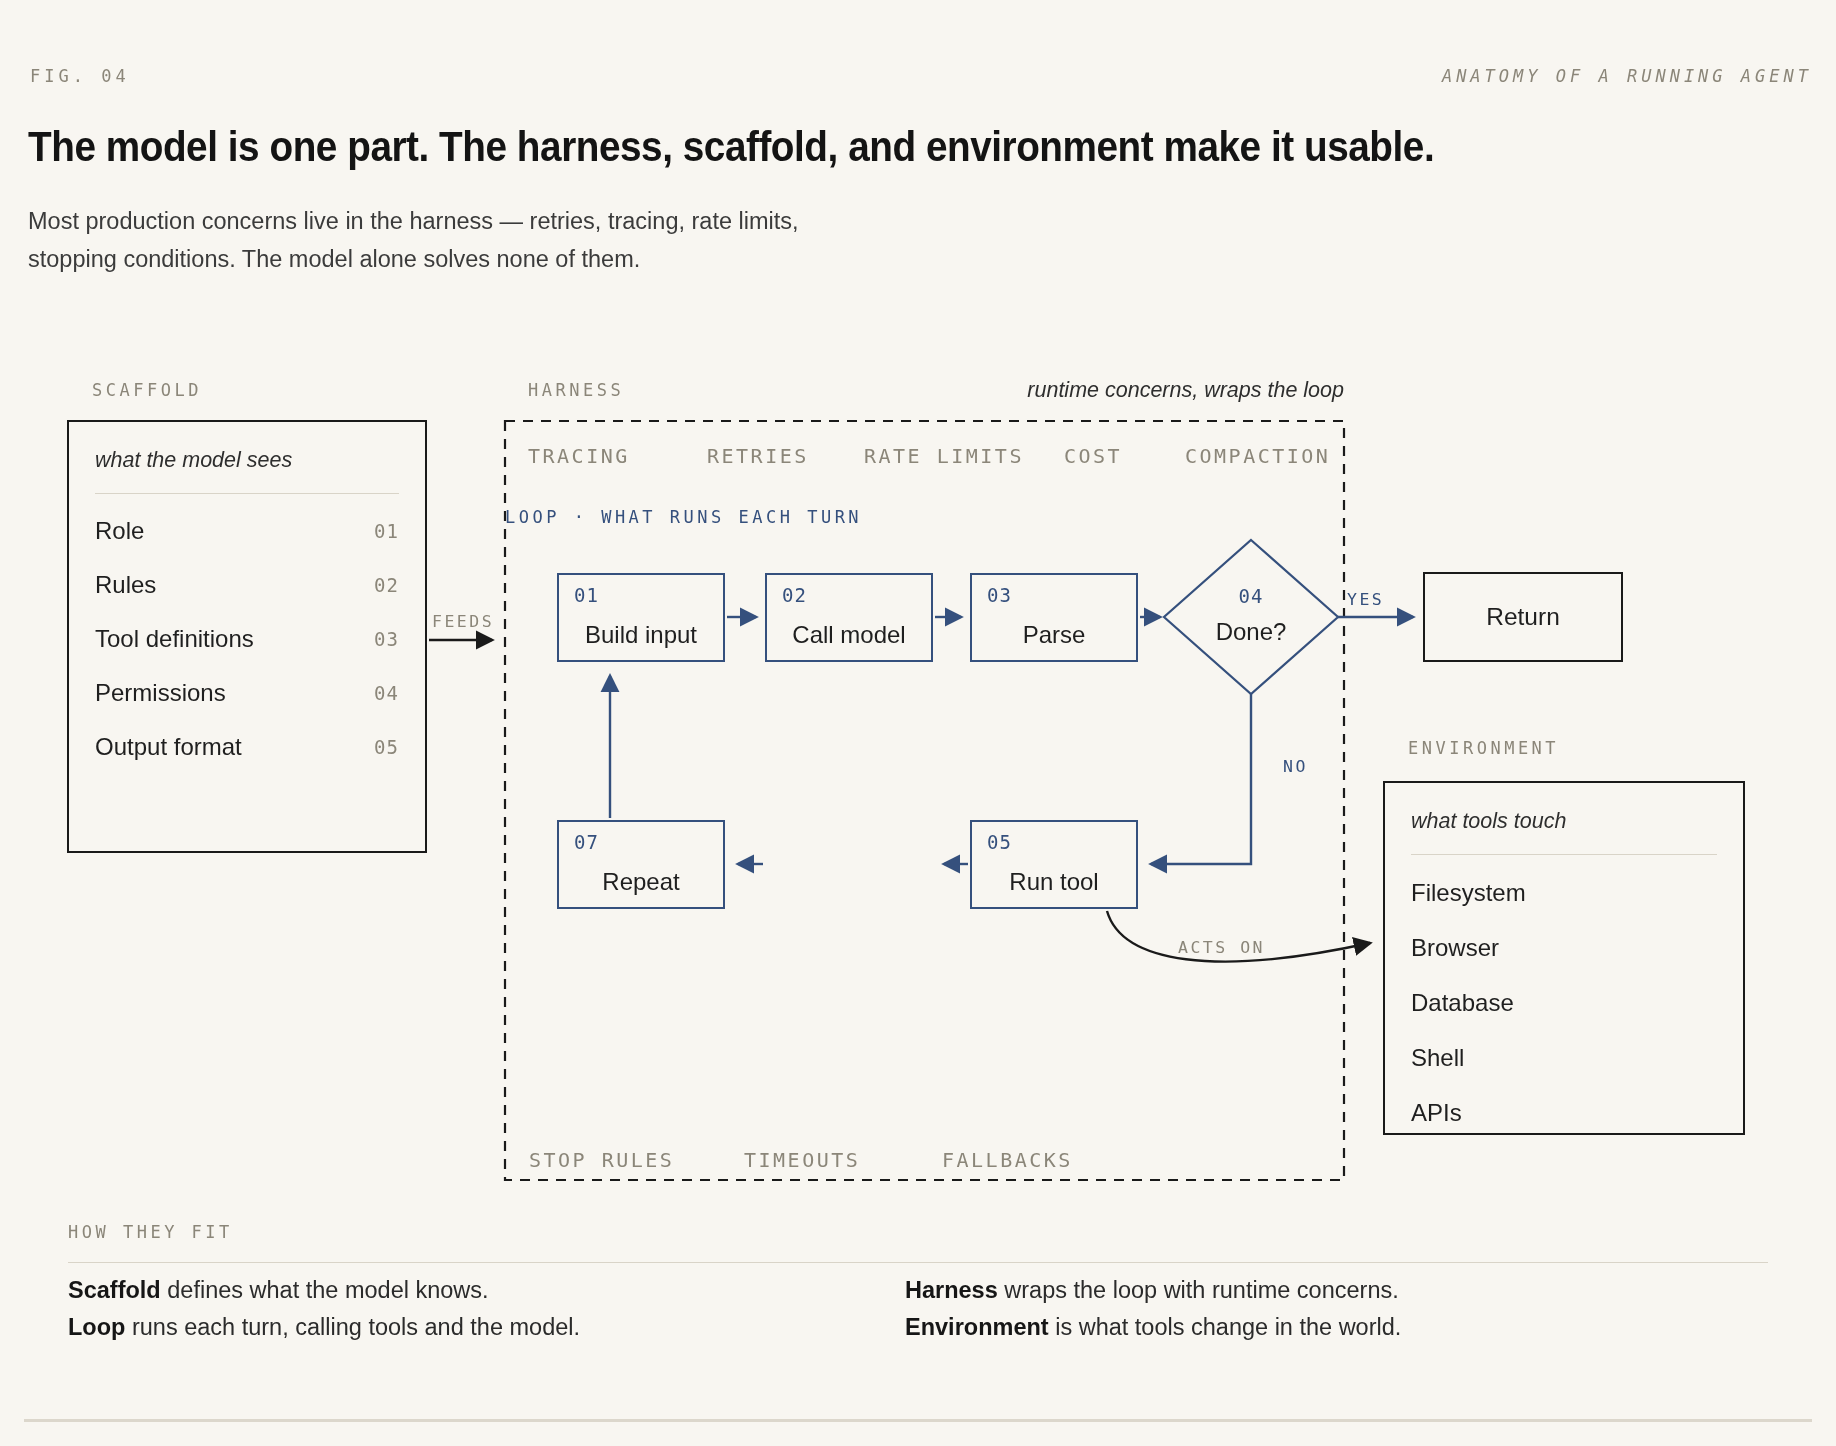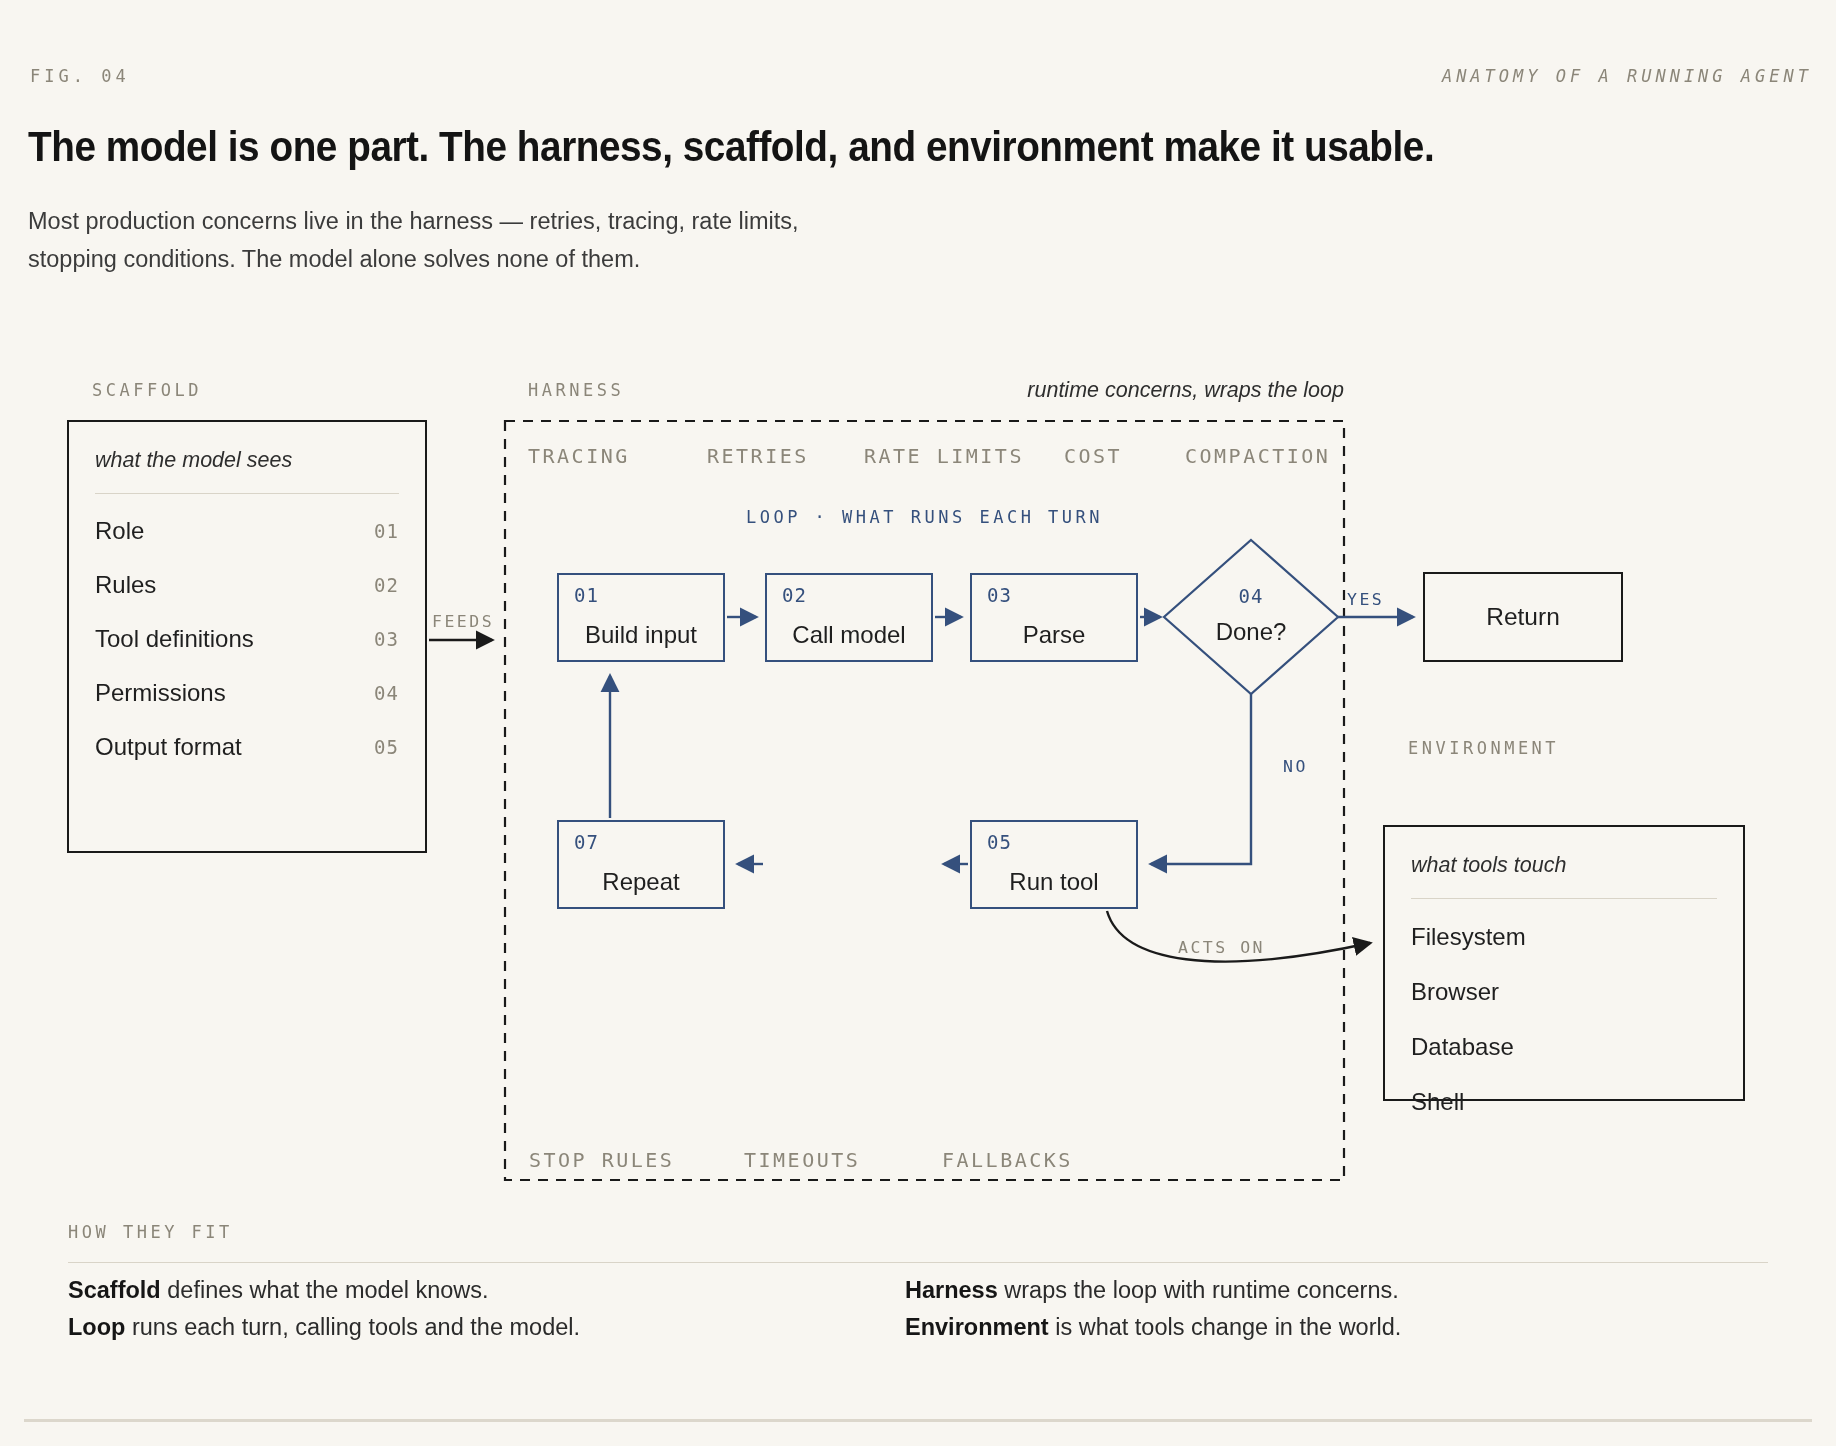--- a/index.html
+++ b/index.html
@@ -43,21 +43,21 @@
     position:absolute;width:168px;height:89px;
     border:2px solid var(--navy);background:var(--bg);z-index:3;
   }
   .node-num{position:absolute;left:15px;top:9px;font-size:19px;color:var(--navy);letter-spacing:1px;}
   .node-label{position:absolute;left:0;right:0;bottom:11px;text-align:center;font-size:24px;color:var(--text);}
   .return-box{
     position:absolute;left:1423px;top:572px;width:200px;height:90px;
     border:2px solid var(--ink);background:var(--bg);z-index:3;
     display:flex;align-items:center;justify-content:center;font-size:24.5px;color:var(--text);
   }
-  .loop-heading{color:var(--navy);font-size:17px;letter-spacing:3.5px;text-align:center;}
+  .loop-heading{color:var(--navy);font-size:17px;letter-spacing:3.5px;}
   .harness-note{font-style:italic;font-size:21.5px;color:#2e2e2e;}
   .arrow-label-navy{font-size:16.5px;letter-spacing:2.5px;color:var(--navy);white-space:nowrap;z-index:6;}
   .arrow-label-gray{font-size:16.5px;letter-spacing:2.5px;color:var(--muted);white-space:nowrap;z-index:6;}
   .diamond-num{z-index:6;font-size:19px;color:var(--navy);letter-spacing:1px;text-align:center;}
   .diamond-label{z-index:6;font-size:24px;color:var(--text);text-align:center;}
   svg.layer{position:absolute;left:0;top:0;z-index:4;pointer-events:none;}
   .footer-line{font-size:23.5px;line-height:37px;color:#2b2b2b;}
   .footer-line b{font-weight:700;color:#161616;}
   .hr-light{background:var(--divider);height:1px;}
   .hr-footer{background:#dcd7cc;height:3px;}
@@ -144,28 +144,29 @@
   <div class="abs diamond-label" style="left:1191px;top:618px;width:120px;">Done?</div>
 
   <div class="return-box">Return</div>
 
   <div class="abs mono arrow-label-gray" style="left:432px;top:612px;">FEEDS</div>
   <div class="abs mono arrow-label-navy" style="left:1347px;top:590px;">YES</div>
   <div class="abs mono arrow-label-navy" style="left:1283px;top:757px;">NO</div>
   <div class="abs mono arrow-label-gray" style="left:1178px;top:938px;">ACTS ON</div>
 
   <div class="abs mono sec-label" style="left:1408px;top:738px;">ENVIRONMENT</div>
-  <div class="abs panel" style="left:1383px;top:781px;width:362px;height:276px;margin-top:44px;">
+  <div class="abs panel" style="left:1383px;top:781px;width:362px;height:354px;">
     <div class="panel-caption">what tools touch</div>
     <div class="panel-rule"></div>
     <div class="list">
       <div class="env-row">Filesystem</div>
       <div class="env-row">Browser</div>
       <div class="env-row">Database</div>
       <div class="env-row">Shell</div>
+      <div class="env-row">APIs</div>
     </div>
   </div>
 
   <svg class="layer" width="1836" height="1446" viewBox="0 0 1836 1446">
     <defs>
       <marker id="ah-navy" viewBox="0 0 10 10" refX="8.5" refY="5" markerWidth="8" markerHeight="8" orient="auto">
         <path d="M0,0 L10,5 L0,10 z" fill="#35507d"></path>
       </marker>
       <marker id="ah-black" viewBox="0 0 10 10" refX="8.5" refY="5" markerWidth="8" markerHeight="8" orient="auto">
         <path d="M0,0 L10,5 L0,10 z" fill="#1a1a1a"></path>

